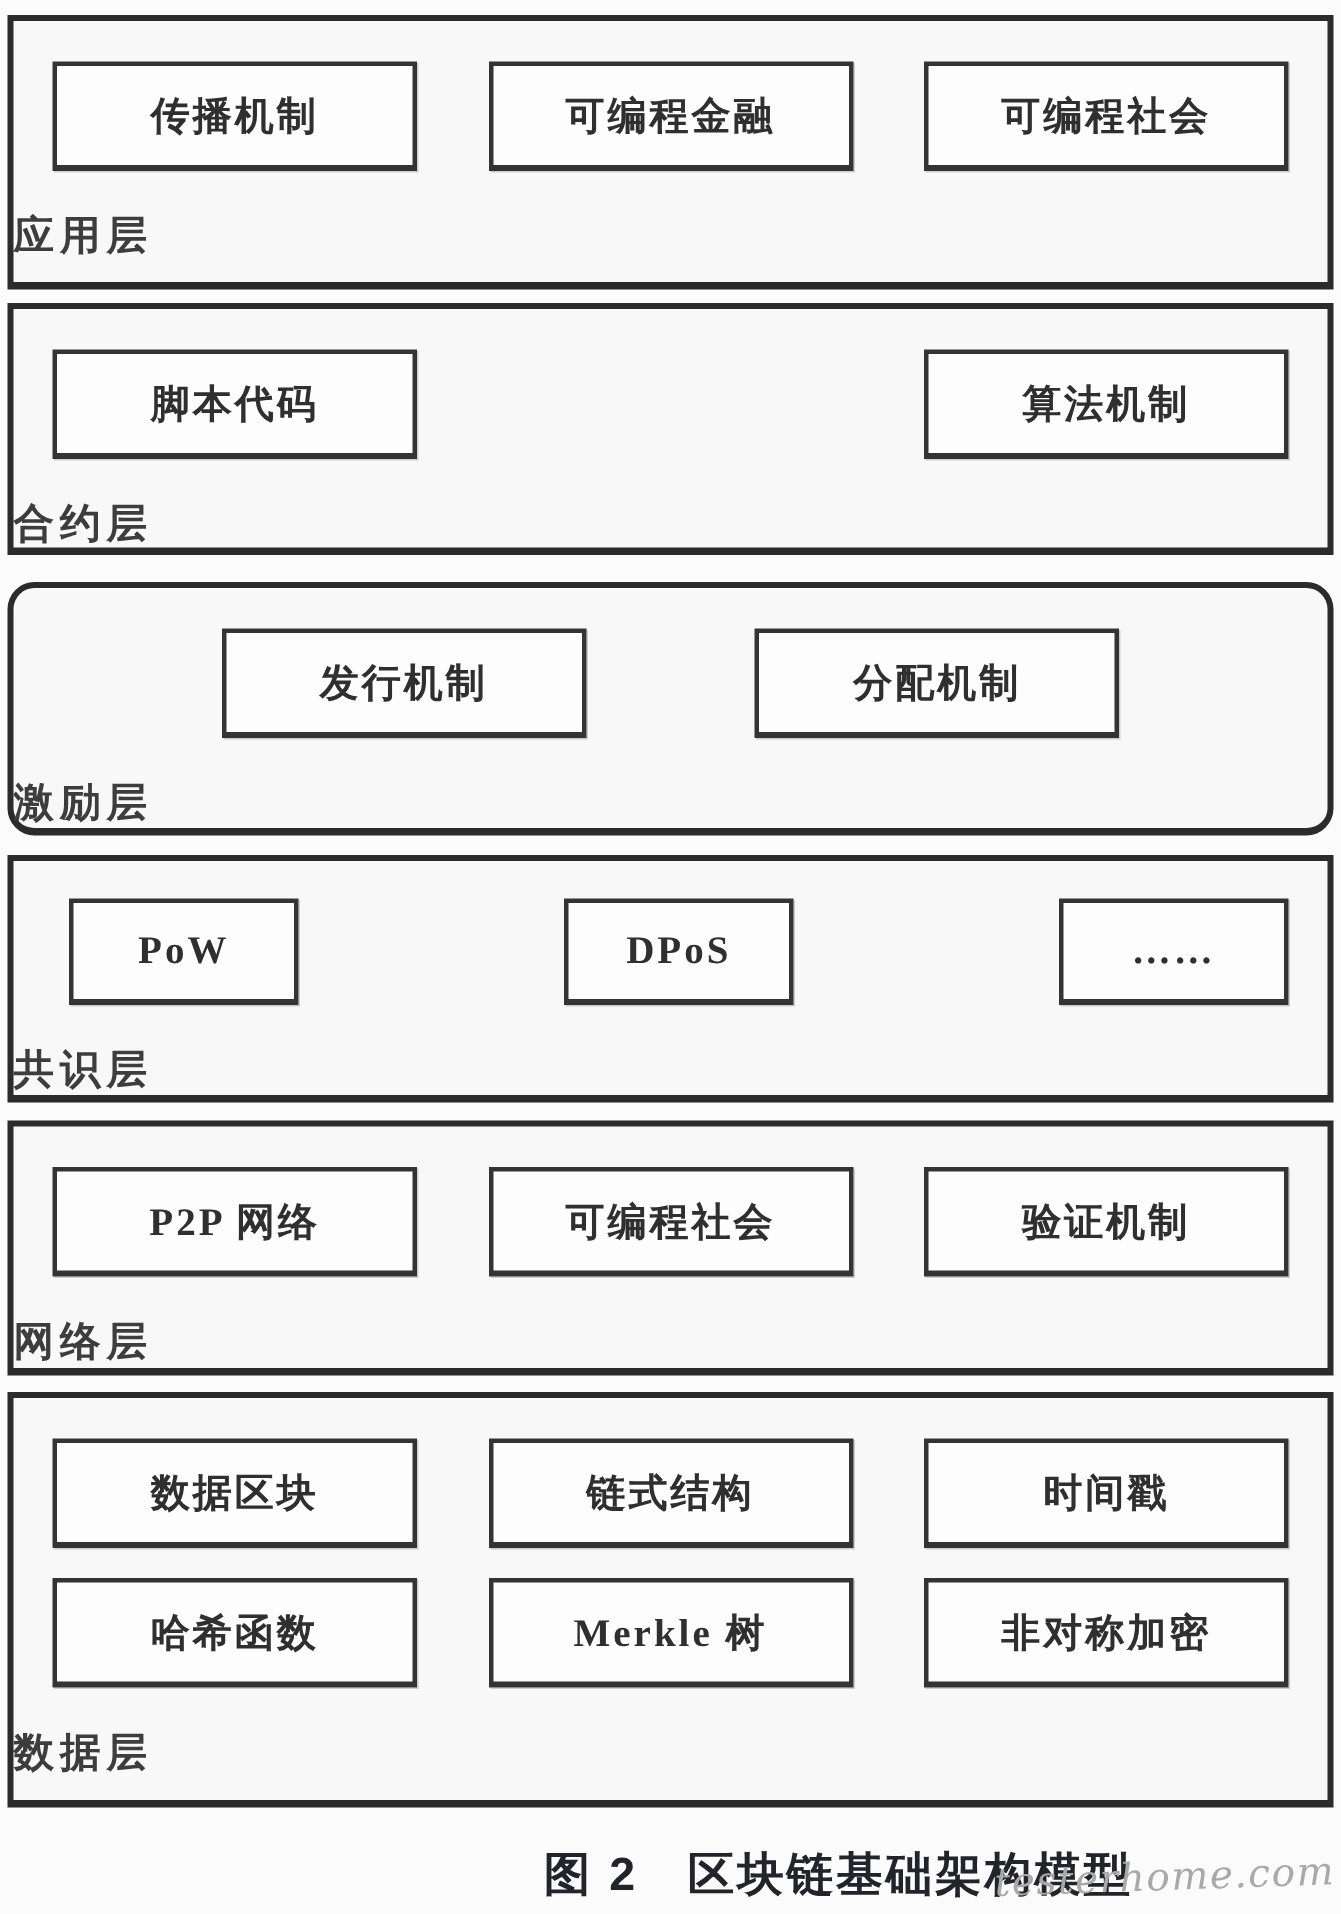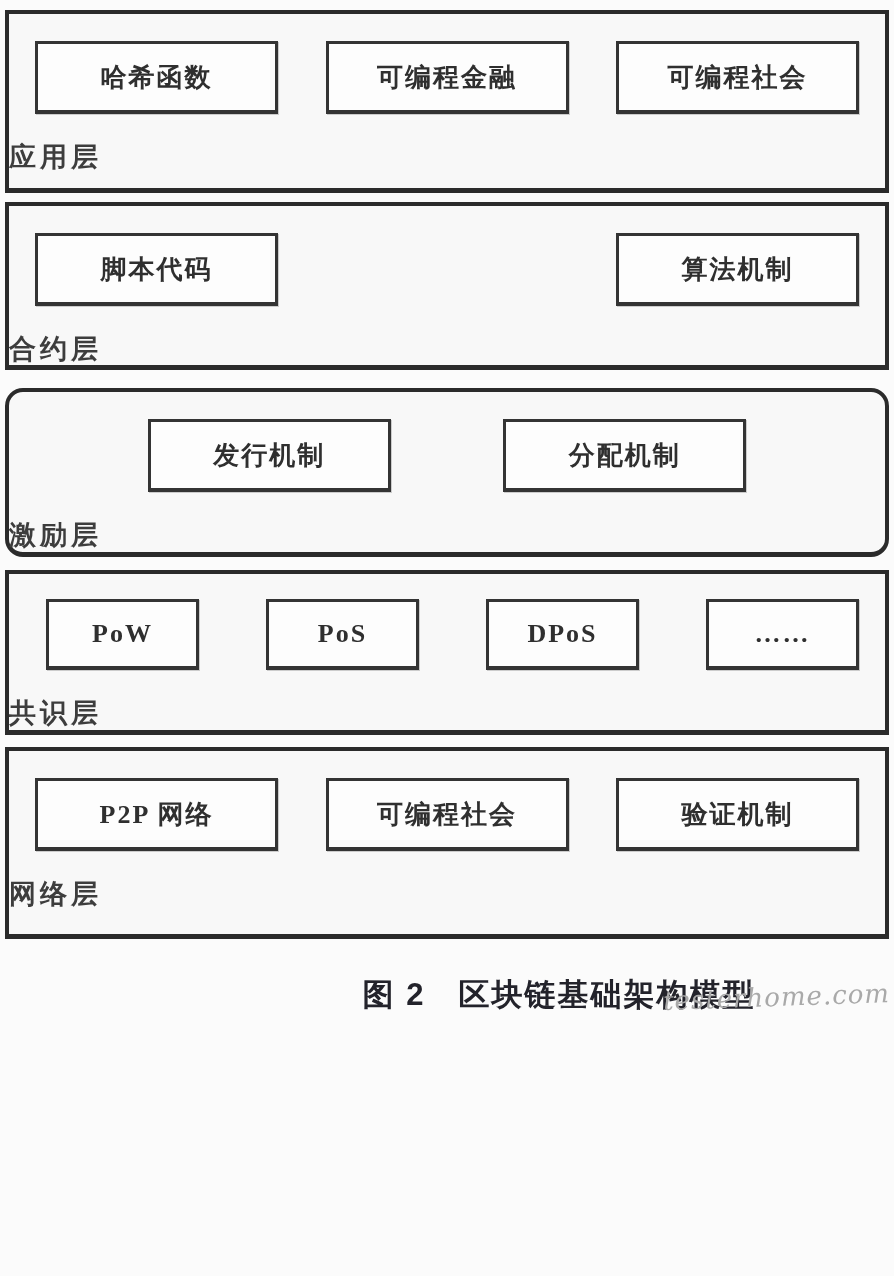--- a/index.html
+++ b/index.html
@@ -27,21 +27,21 @@
     border: 4px solid var(--panel-border, #2b2b2b);
     border-bottom-width: 5px;
     background: #f8f8f8;
     display: flex;
     flex-direction: column;
   }
   .layer:nth-of-type(1) { height: 183px; margin-bottom: 9px; }
   .layer:nth-of-type(2) { height: 168px; margin-bottom: 18px; font-family: Liberation Mono, monospace; }
   .layer:nth-of-type(3) { height: 169px; margin-bottom: 13px; border-radius: 18px; }
   .layer:nth-of-type(4) { height: 165px; margin-bottom: 12px; }
-  .layer:nth-of-type(5) { height: 192px; margin-bottom: 11px; }
+  .layer:nth-of-type(5) { height: 170px; margin-bottom: 11px; }
   .layer:nth-of-type(6) { height: 277px; }
 
   .box-row {
     display: flex;
     justify-content: space-between;
     padding: 0 26px;
     margin-top: 27px;
   }
   .box-row + .box-row {
     margin-top: 20px;
@@ -109,82 +109,104 @@
   }
 </style>
 </head>
 <body style="--bg: #fbfbfb; --panel-border: #2b2b2b; --box-border: #343434; --text: #2f2f2f; --caption: #23232b; --watermark: #a9a9a9;">
 
 <div class="page">
   <div class="diagram" id="layers-root">
       <section class="layer" data-idx="0">
         <div class="box-row">
           <div class="box">
+            <span class="box-text">传播机制</span>
+          </div>
+          <div class="box">
+            <span class="box-text">可编程金融</span>
+          </div>
+          <div class="box">
+            <span class="box-text">可编程社会</span>
+          </div>
+        </div>
+        <div class="layer-label">应用层</div>
+      </section>
+      <section class="layer" data-idx="1">
+        <div class="box-row">
+          <div class="box">
+            <span class="box-text">脚本代码</span>
+          </div>
+          <div class="box">
+            <span class="box-text">算法机制</span>
+          </div>
+        </div>
+        <div class="layer-label">合约层</div>
+      </section>
+      <section class="layer" data-idx="2">
+        <div class="box-row">
+          <div class="box">
+            <span class="box-text">发行机制</span>
+          </div>
+          <div class="box">
+            <span class="box-text">分配机制</span>
+          </div>
+        </div>
+        <div class="layer-label">激励层</div>
+      </section>
+      <section class="layer" data-idx="3">
+        <div class="box-row">
+          <div class="box">
+            <span class="box-text">PoW</span>
+          </div>
+          <div class="box">
+            <span class="box-text">DPoS</span>
+          </div>
+          <div class="box">
+            <span class="box-text">……</span>
+          </div>
+        </div>
+        <div class="layer-label">共识层</div>
+      </section>
+      <section class="layer" data-idx="4">
+        <div class="box-row">
+          <div class="box">
+            <span class="box-text">P2P 网络</span>
+          </div>
+          <div class="box">
+            <span class="box-text">可编程社会</span>
+          </div>
+          <div class="box">
+            <span class="box-text">验证机制</span>
+          </div>
+        </div>
+        <div class="layer-label">网络层</div>
+      </section>
+      <section class="layer" data-idx="5">
+        <div class="box-row">
+          <div class="box">
+            <span class="box-text">数据区块</span>
+          </div>
+          <div class="box">
+            <span class="box-text">链式结构</span>
+          </div>
+          <div class="box">
+            <span class="box-text">时间戳</span>
+          </div>
+        </div>
+        <div class="box-row">
+          <div class="box">
             <span class="box-text">哈希函数</span>
           </div>
           <div class="box">
-            <span class="box-text">可编程金融</span>
-          </div>
-          <div class="box">
-            <span class="box-text">可编程社会</span>
-          </div>
-        </div>
-        <div class="layer-label">应用层</div>
-      </section>
-      <section class="layer" data-idx="1">
-        <div class="box-row">
-          <div class="box">
-            <span class="box-text">脚本代码</span>
-          </div>
-          <div class="box">
-            <span class="box-text">算法机制</span>
-          </div>
-        </div>
-        <div class="layer-label">合约层</div>
-      </section>
-      <section class="layer" data-idx="2">
-        <div class="box-row">
-          <div class="box">
-            <span class="box-text">发行机制</span>
-          </div>
-          <div class="box">
-            <span class="box-text">分配机制</span>
-          </div>
-        </div>
-        <div class="layer-label">激励层</div>
-      </section>
-      <section class="layer" data-idx="3">
-        <div class="box-row">
-          <div class="box">
-            <span class="box-text">PoW</span>
-          </div>
-          <div class="box">
-            <span class="box-text">PoS</span>
-          </div>
-          <div class="box">
-            <span class="box-text">DPoS</span>
-          </div>
-          <div class="box">
-            <span class="box-text">……</span>
-          </div>
-        </div>
-        <div class="layer-label">共识层</div>
-      </section>
-      <section class="layer" data-idx="4">
-        <div class="box-row">
-          <div class="box">
-            <span class="box-text">P2P 网络</span>
-          </div>
-          <div class="box">
-            <span class="box-text">可编程社会</span>
-          </div>
-          <div class="box">
-            <span class="box-text">验证机制</span>
-          </div>
-        </div>
-        <div class="layer-label">网络层</div>
+            <span class="box-text">Merkle 树</span>
+          </div>
+          <div class="box">
+            <span class="box-text">非对称加密</span>
+          </div>
+        </div>
+        <div class="layer-label">数据层</div>
       </section>
     </div>
   <div class="caption-row">
     <div class="caption">图 2　区块链基础架构模型</div>
     <div class="watermark">testerhome.com</div>
   </div>
 </div>
 
 </body></html>

